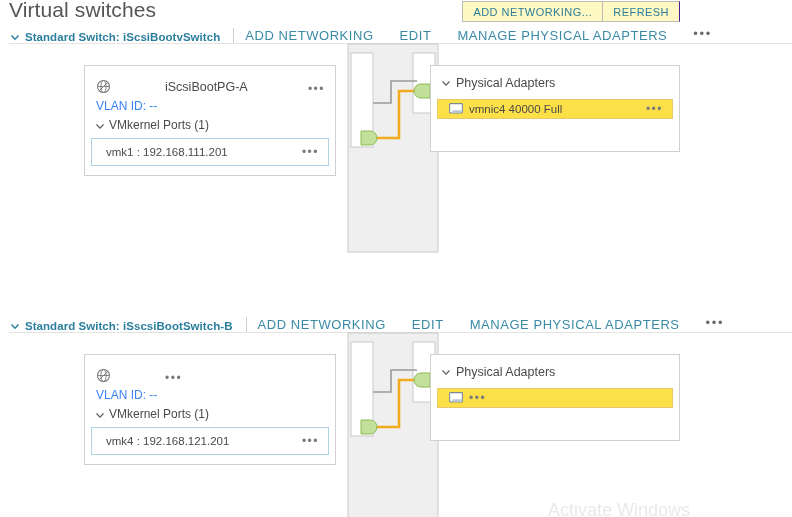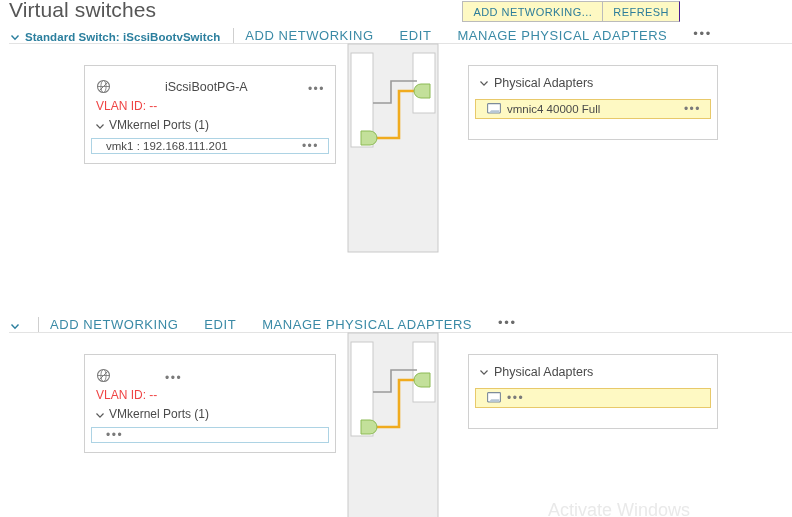--- a/index.html
+++ b/index.html
@@ -156,77 +156,77 @@
     font-size: 12px;
     letter-spacing: 1.5px;
     color: #7a7a7a;
     flex: 0 0 auto;
     cursor: pointer;
     line-height: 10px;
   }
   .pg-vlan {
     padding: 5px 11px 0 11px;
     font-size: 12px;
-    color: #ef4444;
+    color: #3b82f6;
     white-space: nowrap;
   }
   .pg-vmk-head {
     display: flex;
     align-items: flex-end;
     padding: 5px 11px 0 9px;
     font-size: 12px;
     color: #4a4a4a;
     white-space: nowrap;
   }
   .pg-vmk-head .chev { margin-right: 3px; }
   .vmk-row {
     margin: 6px 6px 0 6px;
-    height: 16px;
+    height: 28px;
     display: flex;
     align-items: center;
     padding: 0 9px 0 14px;
     border: 1px solid #add3e4;
     background: #ffffff;
     cursor: pointer;
   }
   .vmk-label {
     font-size: 11.5px;
     color: #4a4a4a;
     flex: 1 1 auto;
     white-space: nowrap;
   }
 
   
   .pa-box {
     position: absolute;
-    left: 468px;
+    left: 430px;
     top: 22px;
     width: 250px;
     background: #ffffff;
     border: 1px solid #d0d0d0;
-    padding: 8px 0 12px 0;
+    padding: 8px 0 24px 0;
   }
   .pa-head {
     display: flex;
     align-items: center;
     padding: 0 11px 0 9px;
     font-size: 12.5px;
     color: #4a4a4a;
     height: 18px;
     white-space: nowrap;
   }
   .pa-head .chev { margin-right: 4px; }
   .pa-row {
     margin: 7px 6px 8px 6px;
     height: 20px;
     display: flex;
     align-items: center;
     padding: 0 9px 0 11px;
     border: 1px solid #e8c96a;
-    background: #fef9c3;
+    background: #fde047;
     cursor: pointer;
   }
   .nic-icon { width: 14px; height: 12px; flex: 0 0 auto; margin-right: 6px; }
   .nic-icon svg { display: block; }
   .pa-label {
     font-size: 11.5px;
     color: #4a4a4a;
     flex: 1 1 auto;
     white-space: nowrap;
   }
@@ -345,20 +345,21 @@
   </div>
 </div>
 
 <div class="switch-section" id="switch-1">
   <div class="switch-header">
     <span class="chev">
       <svg width="12" height="12" viewBox="0 0 12 12">
           <path d="M2.5 4.5 L6 8.2 L9.5 4.5" fill="none" stroke="#2b7f9e" stroke-width="1.4"></path>
         </svg>
     </span>
+    <span class="switch-name">Standard Switch: iSscsiBootSwitch-B</span>
     <span class="sw-sep"></span>
     <span class="sw-action">ADD NETWORKING</span>
     <span class="sw-action">EDIT</span>
     <span class="sw-action">MANAGE PHYSICAL ADAPTERS</span>
     <span class="sw-action dots">•••</span>
   </div>
   <div class="section-rule"></div>
 
   <div class="diagram">
 
@@ -389,20 +390,21 @@
       <div class="pg-vlan">VLAN ID: --</div>
       <div class="pg-vmk-head">
         <span class="chev">
           <svg width="12" height="12" viewBox="0 0 12 12">
               <path d="M2.5 4.5 L6 8.2 L9.5 4.5" fill="none" stroke="#5a5a5a" stroke-width="1.2"></path>
             </svg>
         </span>
         <span>VMkernel Ports (1)</span>
       </div>
       <div class="vmk-row">
+        <span class="vmk-label">vmk4 : 192.168.121.201</span>
         <span class="row-dots">•••</span>
       </div>
     </div>
 
     <div class="pa-box">
       <div class="pa-head">
         <span class="chev">
           <svg width="12" height="12" viewBox="0 0 12 12">
               <path d="M2.5 4.5 L6 8.2 L9.5 4.5" fill="none" stroke="#5a5a5a" stroke-width="1.2"></path>
             </svg>

